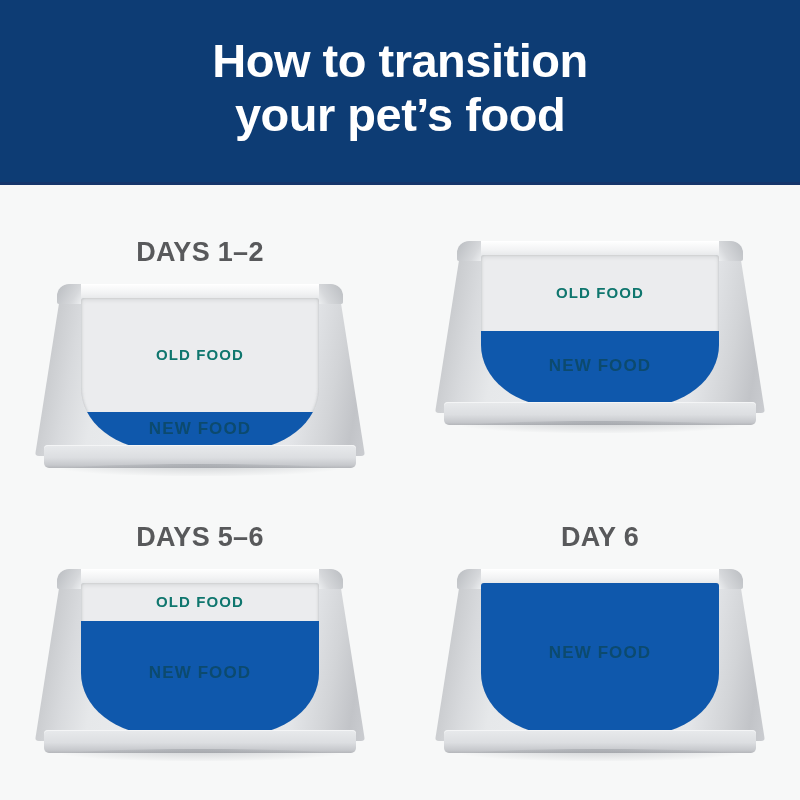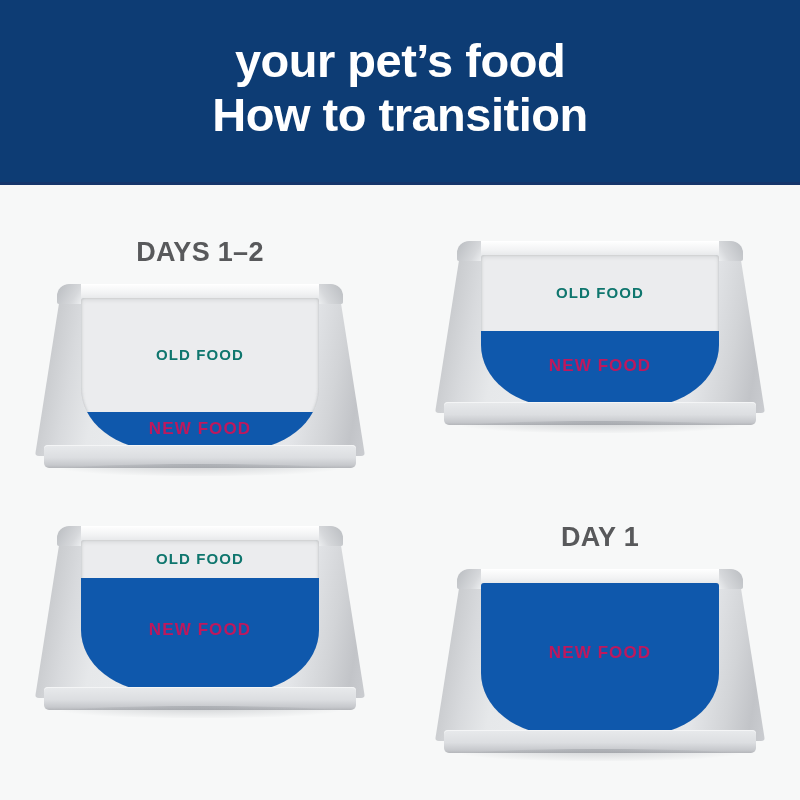--- a/index.html
+++ b/index.html
@@ -154,21 +154,21 @@
     color: #0f766e;
     font-size: 15px;
     font-weight: bold;
     letter-spacing: 1.1px;
   }
   .new-food-text {
     position: absolute;
     left: 0;
     right: 0;
     text-align: center;
-    color: #be185d;
+    color: #0c4a6e;
     font-size: 17px;
     font-weight: bold;
     letter-spacing: 1.1px;
   }
 
   
   .bowl-base {
     position: absolute;
     left: 9px;
     bottom: 12px;
@@ -191,22 +191,22 @@
         rgba(120,125,132,0.14) 45%,
         rgba(120,125,132,0.0) 78%);
     border-radius: 50%;
   }
 </style>
 </head>
 <body>
 
 <div class="header">
   <div class="header-title">
+    <span class="line">How to transition</span>
     <span class="line">your pet’s food</span>
-    <span class="line">How to transition</span>
   </div>
 </div>
 
 <div class="grid">
 
   <div class="cell">
     <div class="day-label">DAYS 1–2</div>
     <div class="bowl">
       <div class="bowl-body"></div>
       <div class="bowl-rim"></div>
@@ -228,35 +228,36 @@
         <div class="new-food-fill" style="height: 76px; background: rgb(15, 88, 172);"></div>
         <div class="old-food-text" style="top: 29px;">OLD FOOD</div>
         <div class="new-food-text" style="top: 100.96px;">NEW FOOD</div>
       </div>
       <div class="bowl-base"></div>
       <div class="bowl-shadow"></div>
     </div>
   </div>
 
   <div class="cell">
+    <div class="day-label">DAYS 5–6</div>
     <div class="bowl">
       <div class="bowl-body"></div>
       <div class="bowl-rim"></div>
       <div class="food-well">
         <div class="new-food-fill" style="height: 114px; background: rgb(15, 88, 172);"></div>
         <div class="old-food-text" style="top: 10px;">OLD FOOD</div>
         <div class="new-food-text" style="top: 80.44px;">NEW FOOD</div>
       </div>
       <div class="bowl-base"></div>
       <div class="bowl-shadow"></div>
     </div>
   </div>
 
   <div class="cell">
-    <div class="day-label">DAY 1</div>
+    <div class="day-label">DAY 6</div>
     <div class="bowl">
       <div class="bowl-body"></div>
       <div class="bowl-rim"></div>
       <div class="food-well">
         <div class="new-food-fill" style="height: 152px; background: rgb(15, 88, 172);"></div>
 
         <div class="new-food-text" style="top: 59.92px;">NEW FOOD</div>
       </div>
       <div class="bowl-base"></div>
       <div class="bowl-shadow"></div>

